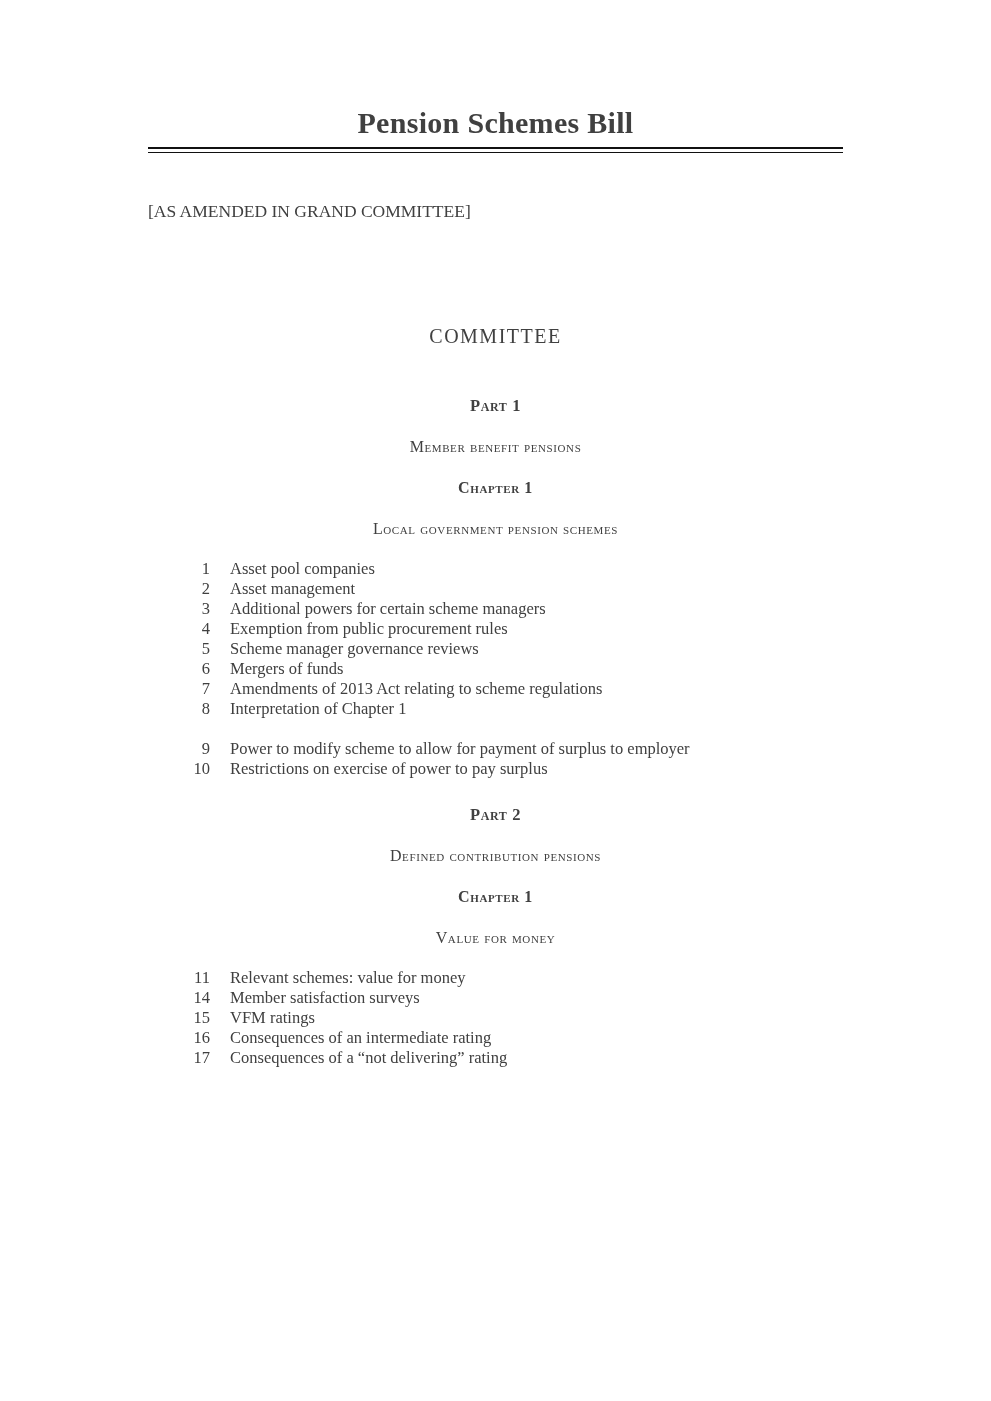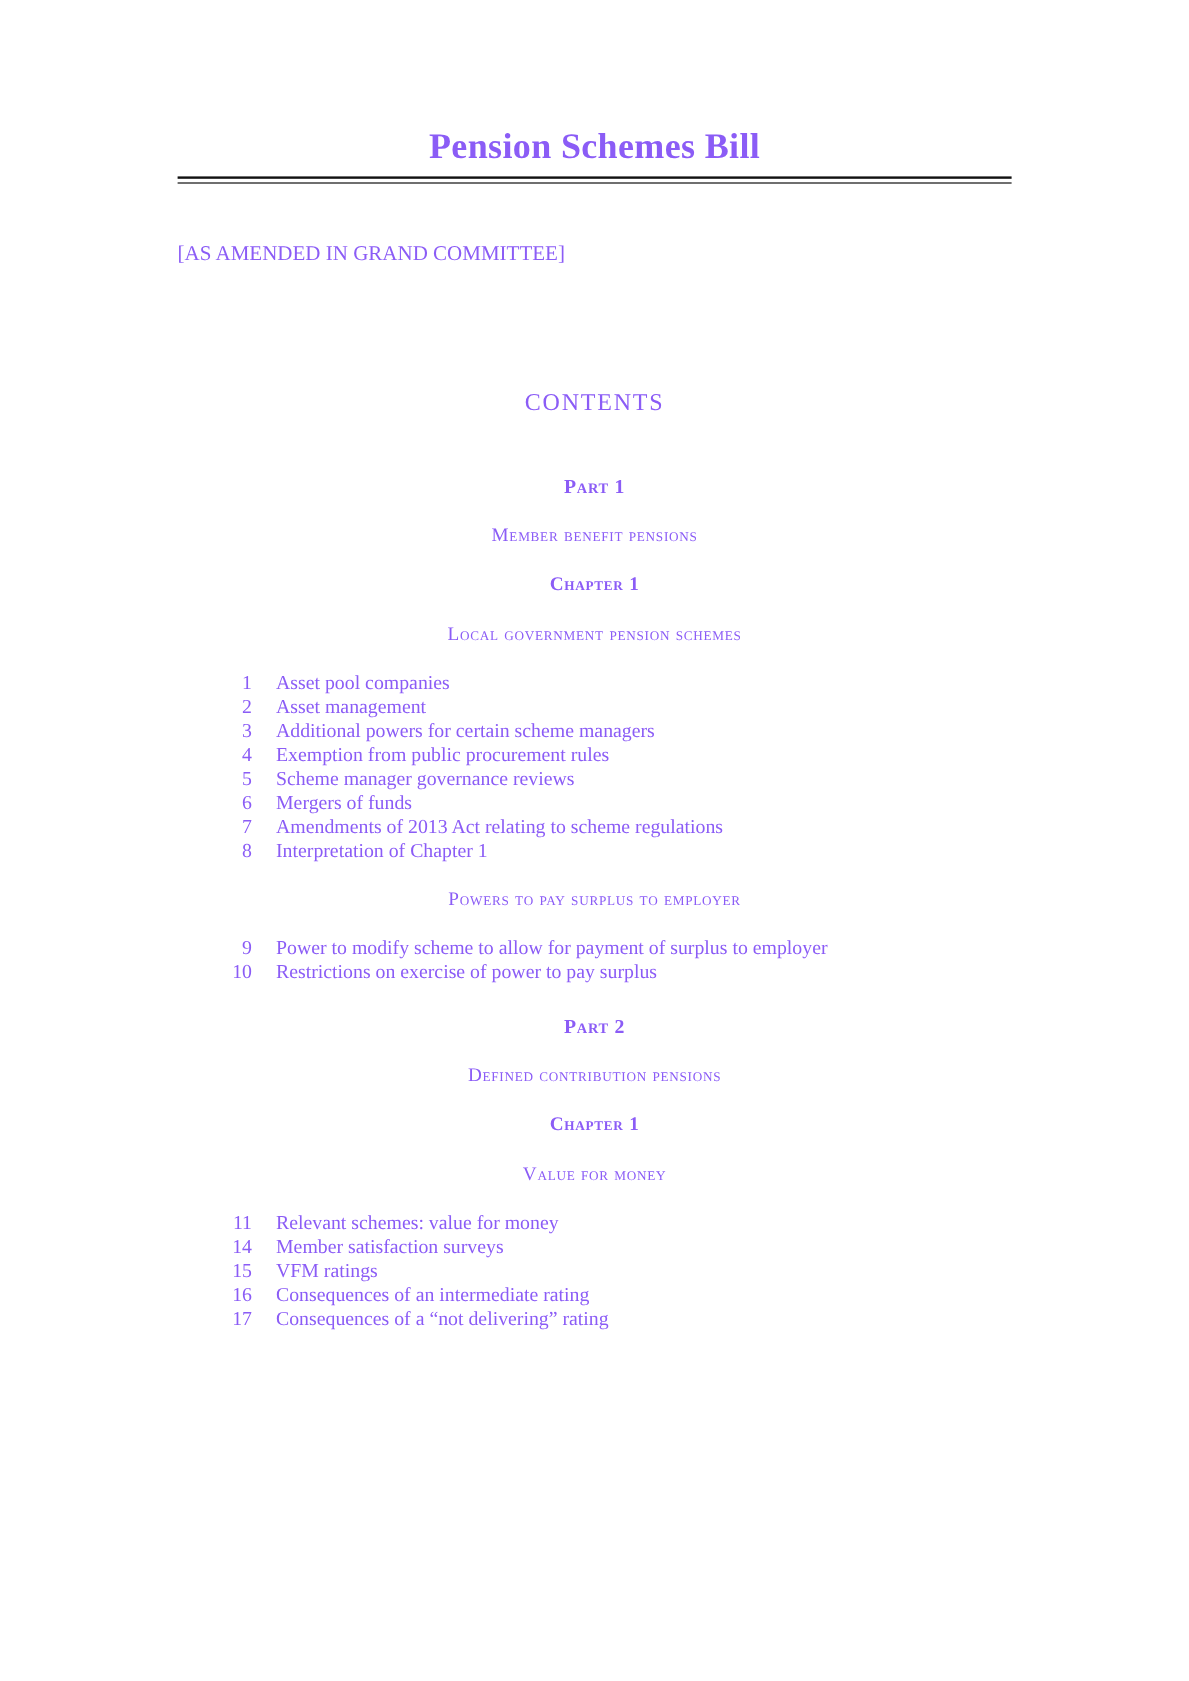--- a/index.html
+++ b/index.html
@@ -6,21 +6,21 @@
     margin: 0;
     padding: 0;
     background: #ffffff;
   }
   .page {
     position: relative;
     width: 991px;
     height: 1401px;
     margin: 0 auto;
     background: #ffffff;
-    color: #8b5cf6;
+    color: #404040;
     font-family: "Liberation Serif", "DejaVu Serif", serif;
     box-sizing: border-box;
     padding: 106px 148px 0 148px;
     overflow: hidden;
   }
   .bill-title {
     margin: 0;
     text-align: center;
     font-size: 30px;
     font-weight: bold;
@@ -101,21 +101,21 @@
     line-height: 21px;
   }
 </style>
 </head>
 <body>
 
 <div class="page">
   <h1 class="bill-title">Pension Schemes Bill</h1>
   <div class="double-rule"></div>
   <p class="amendment-note">[AS AMENDED IN GRAND COMMITTEE]</p>
-  <h2 class="contents-heading">CONTENTS</h2>
+  <h2 class="contents-heading">COMMITTEE</h2>
 
   <div class="toc" id="toc">
       <div class="h part first">Part 1</div>
       <div class="h subtitle">Member benefit pensions</div>
       <div class="h chapter">Chapter 1</div>
       <div class="h subtitle">Local government pension schemes</div>
       <div class="entries">
         <div class="entry">
           <span class="num">1</span>
           <span class="txt">Asset pool companies</span>
@@ -142,21 +142,20 @@
         </div>
         <div class="entry">
           <span class="num">7</span>
           <span class="txt">Amendments of 2013 Act relating to scheme regulations</span>
         </div>
         <div class="entry">
           <span class="num">8</span>
           <span class="txt">Interpretation of Chapter 1</span>
         </div>
       </div>
-      <div class="h subtitle">Powers to pay surplus to employer</div>
       <div class="entries">
         <div class="entry">
           <span class="num">9</span>
           <span class="txt">Power to modify scheme to allow for payment of surplus to employer</span>
         </div>
         <div class="entry">
           <span class="num">10</span>
           <span class="txt">Restrictions on exercise of power to pay surplus</span>
         </div>
       </div>

